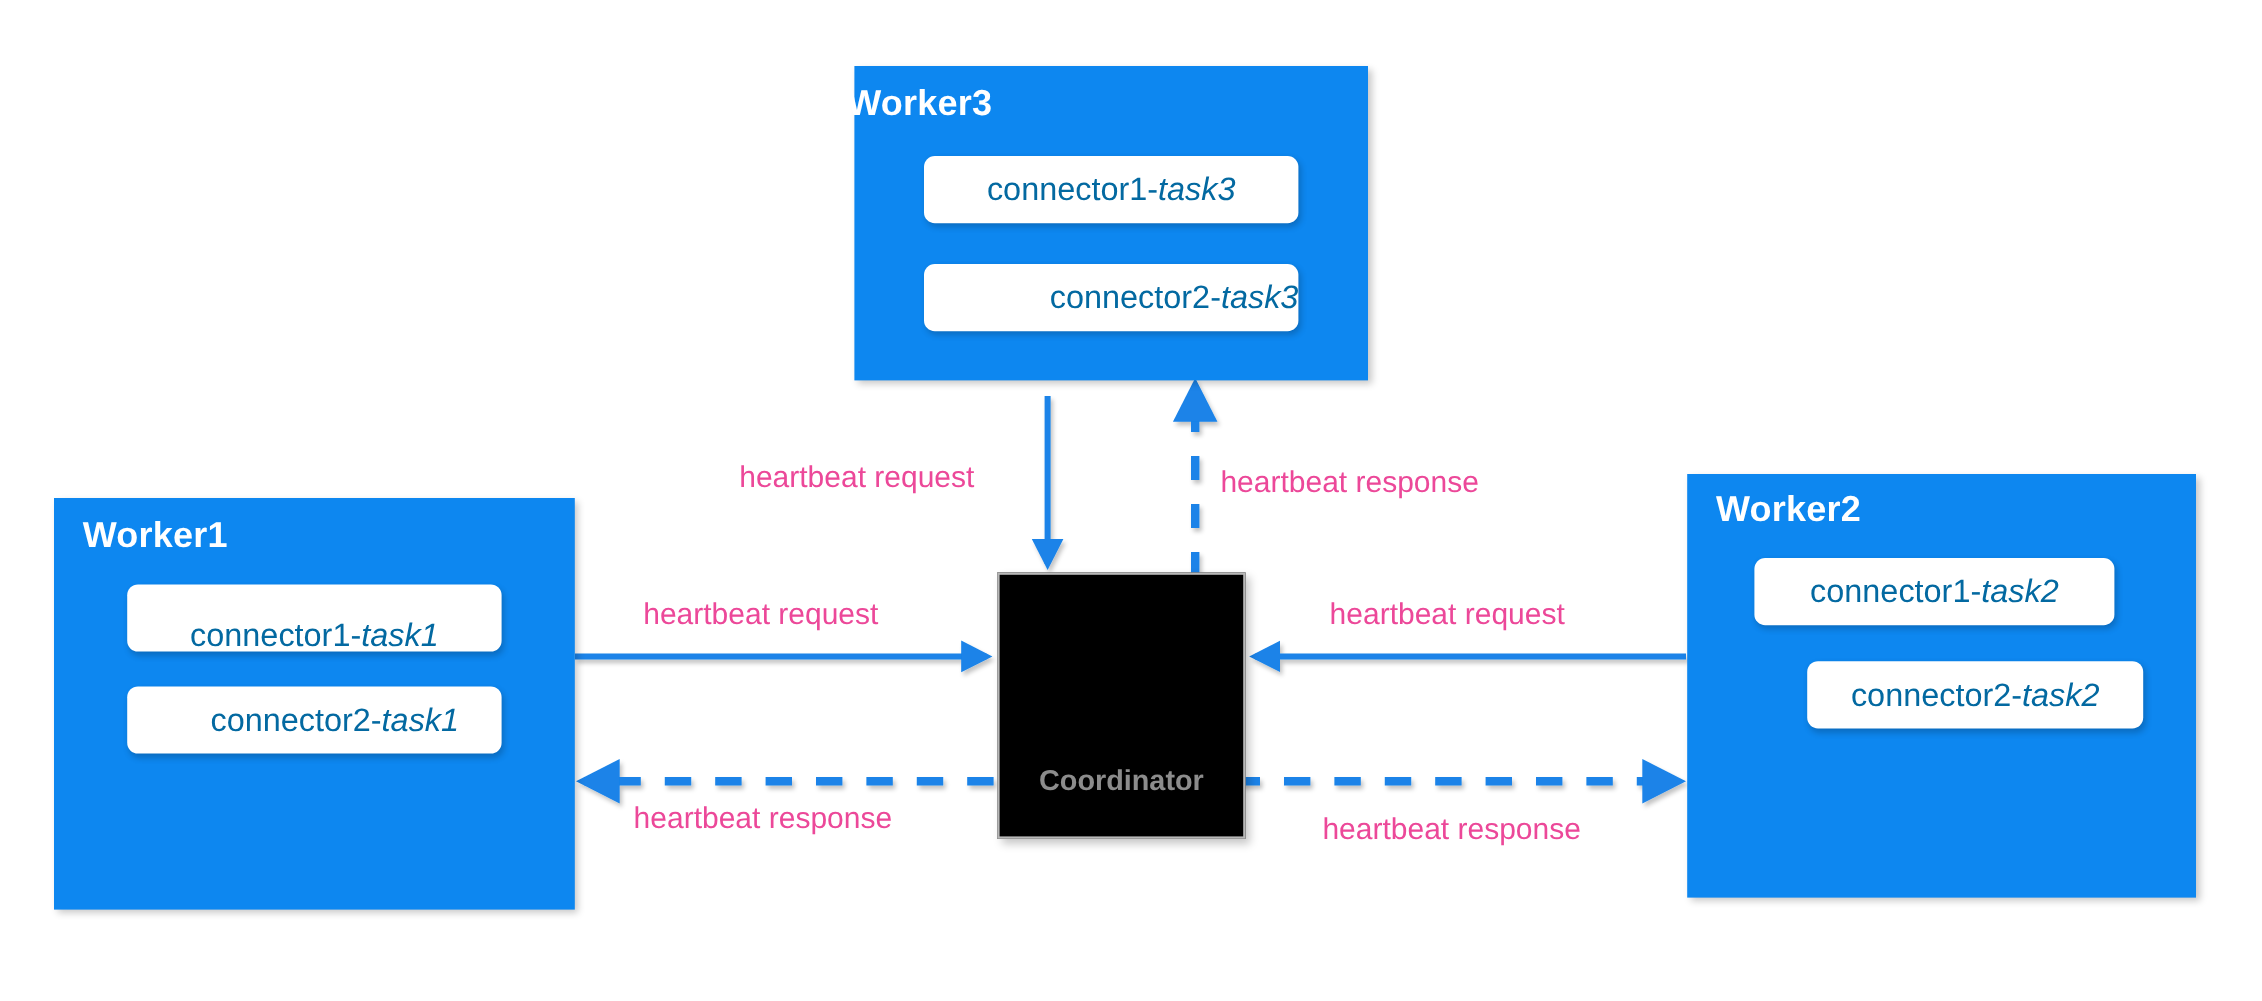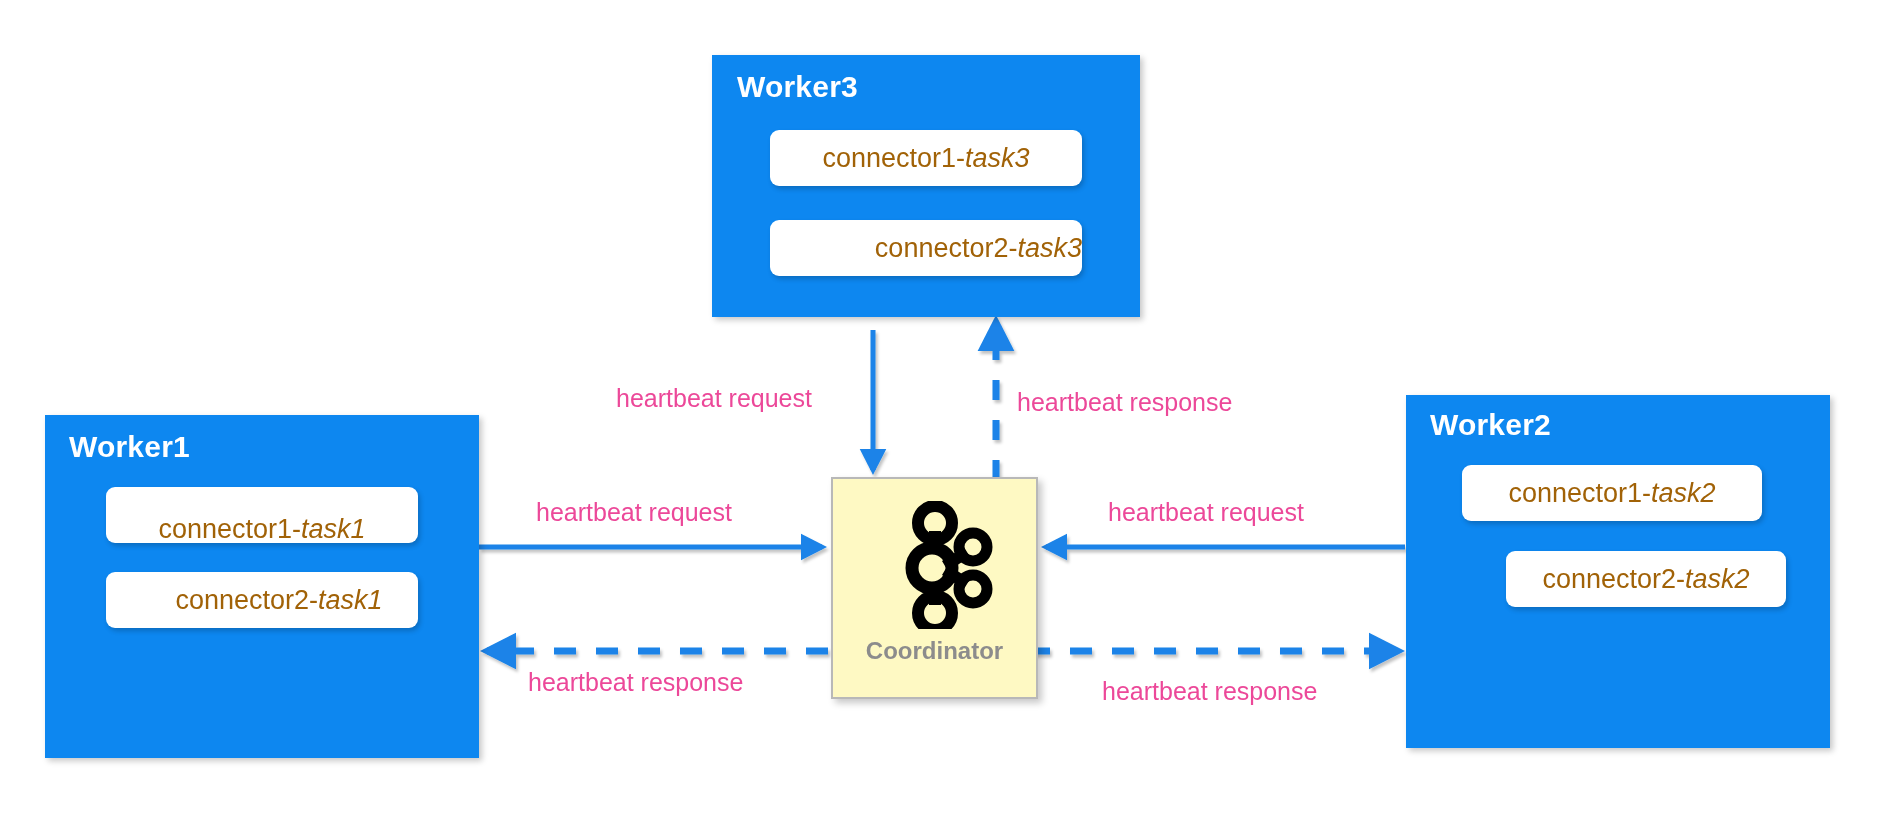--- a/index.html
+++ b/index.html
@@ -38,50 +38,50 @@
     position: absolute;
     background: #ffffff;
     border-radius: 9px;
     box-shadow: 2px 3px 5px rgba(0,0,0,0.20);
     display: flex;
     align-items: center;
     justify-content: center;
     box-sizing: border-box;
   }
   .task-chip span {
-    color: #a16207;
+    color: #0369a1;
     font-size: 27px;
     white-space: nowrap;
     line-height: 1;
   }
   .task-chip span .task-suffix {
     font-style: italic;
   }
   
   #worker1 { left: 45px;   top: 415px; width: 434px; height: 343px; }
   #worker2 { left: 1406px; top: 395px; width: 424px; height: 353px; }
   #worker3 { left: 712px;  top: 55px;  width: 428px; height: 262px; }
 
   #worker1-title { left: 69px;   top: 430px; }
   #worker2-title { left: 1430px; top: 408px; }
-  #worker3-title { left: 737px;  top: 70px; }
+  #worker3-title { left: 706px;  top: 70px; }
 
   #w1-task1 { left: 106px;  top: 487px;  width: 312px; height: 56px; align-items: flex-end; }
   #w1-task2 { left: 106px;  top: 572px;  width: 312px; height: 56px; padding-left: 34px; }
   #w2-task1 { left: 1462px; top: 465px;  width: 300px; height: 56px; }
   #w2-task2 { left: 1506px; top: 551px;  width: 280px; height: 56px; }
   #w3-task1 { left: 770px;  top: 130px;  width: 312px; height: 56px; }
   #w3-task2 { left: 770px;  top: 220px;  width: 312px; height: 56px; justify-content: flex-end; }
 
   
   #coordinator {
     position: absolute;
     left: 831px; top: 477px;
     width: 207px; height: 222px;
-    background: #fef9c3;
+    background: #000000;
     border: 2px solid #b8b8b8;
     box-sizing: border-box;
     box-shadow: 4px 4px 7px rgba(0,0,0,0.22);
   }
   #coordinator-icon {
     position: absolute;
     left: 50%;
     top: 22px;
     transform: translateX(-50%);
     width: 118px;

